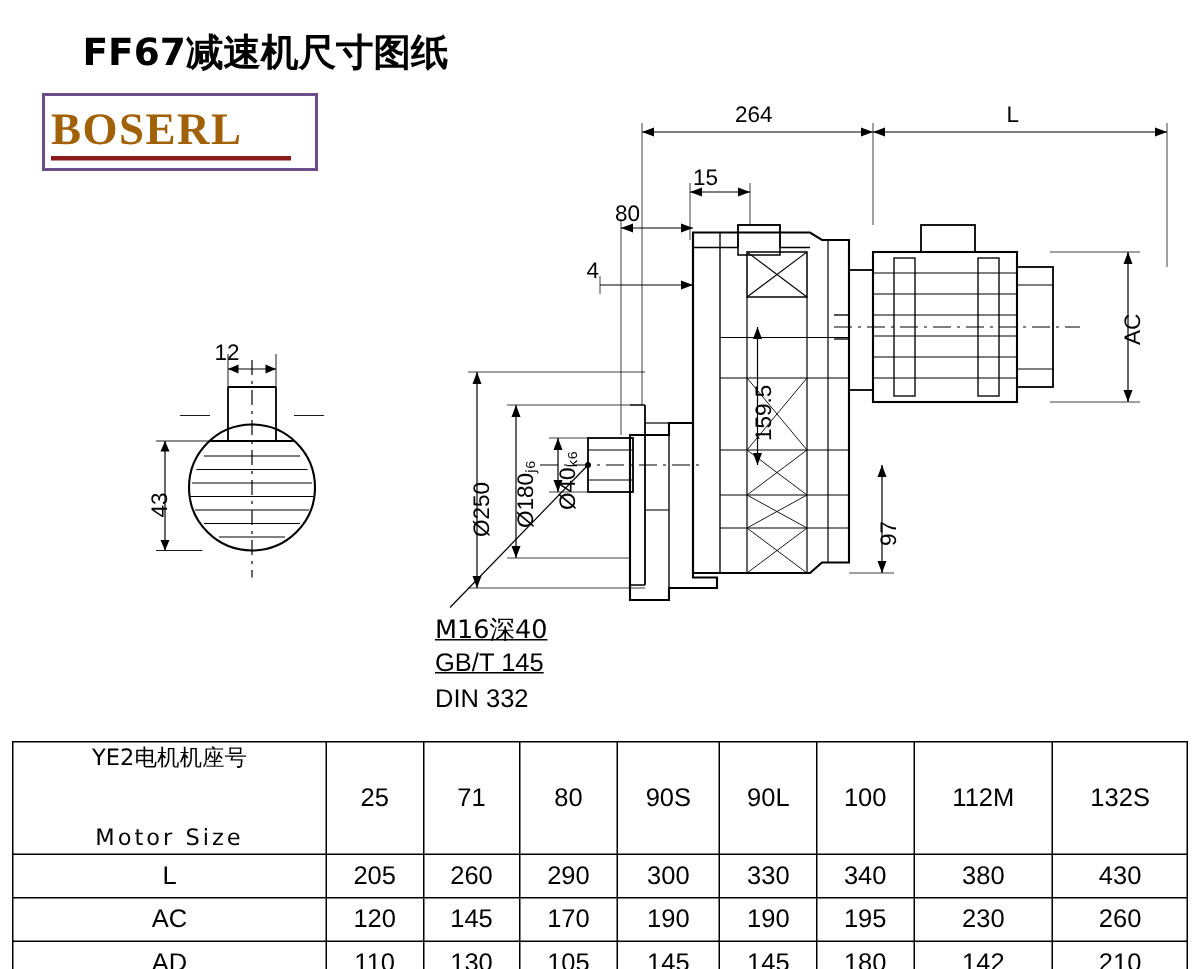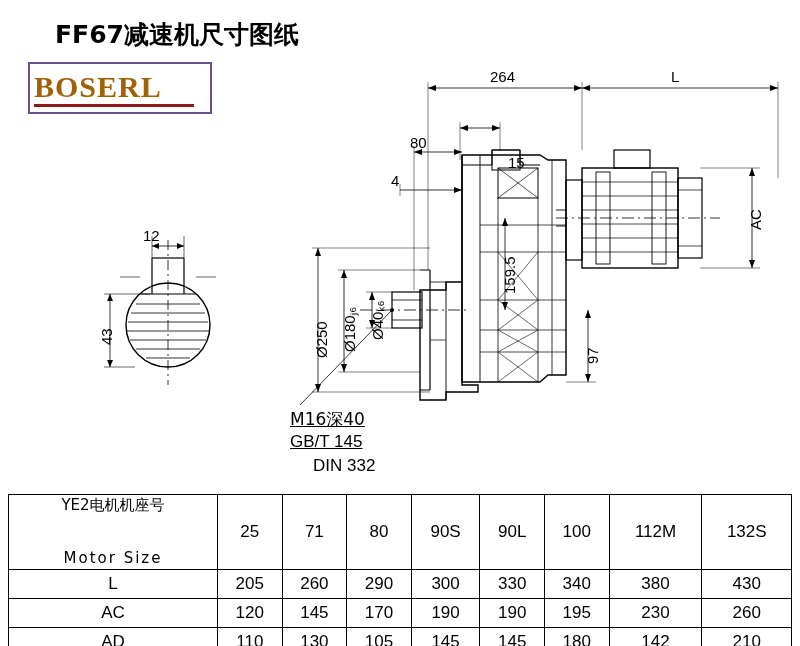--- a/index.html
+++ b/index.html
@@ -250,33 +250,33 @@
     <line x1="392" y1="310" x2="300" y2="405" stroke-width="0.8"></line>
     <circle cx="392" cy="310" r="2" fill="#000" stroke="none"></circle>
   </g>
 </svg>
 
 <div class="dim-txt" style="left:143px;top:227px;">12</div>
 <div class="vtxt" style="left:98px;top:345px;">43</div>
 
 <div class="dim-txt" style="left:490px;top:68px;">264</div>
 <div class="dim-txt" style="left:671px;top:68px;">L</div>
-<div class="dim-txt" style="left:508px;top:110px;margin-top:44px;">15</div>
+<div class="dim-txt" style="left:462px;top:110px;">15</div>
 <div class="dim-txt" style="left:410px;top:134px;">80</div>
 <div class="dim-txt" style="left:391px;top:172px;">4</div>
 <div class="vtxt" style="left:747px;top:230px;">AC</div>
 <div class="vtxt small" style="left:501px;top:294px;">159.5</div>
 <div class="vtxt" style="left:584px;top:364px;">97</div>
 <div class="vtxt" style="left:313px;top:358px;">Ø250</div>
 <div class="vtxt" style="left:339px;top:352px;">Ø180ⱼ₆</div>
 <div class="vtxt" style="left:367px;top:340px;">Ø40ₖ₆</div>
 
 <div class="abs" style="left:290px;top:408px;font-size:17px;font-family:'DejaVu Sans',sans-serif;white-space:nowrap;text-decoration:underline;">M16深40</div>
 <div class="abs" style="left:290px;top:432px;font-size:17px;white-space:nowrap;text-decoration:underline;">GB/T 145</div>
-<div class="abs" style="left:290px;top:456px;font-size:17px;white-space:nowrap;margin-left:23px;">DIN 332</div>
+<div class="abs" style="left:290px;top:456px;font-size:17px;white-space:nowrap;">DIN 332</div>
 
 <table id="tbl">
   <tbody id="tbl-body">
       <tr>
         <td class="hdr firstcol">
           <div>YE2电机机座号</div>
           <div style="letter-spacing: 2px; margin-top: 36px;">Motor Size</div>
         </td>
         <td>25</td>
         <td>71</td>

